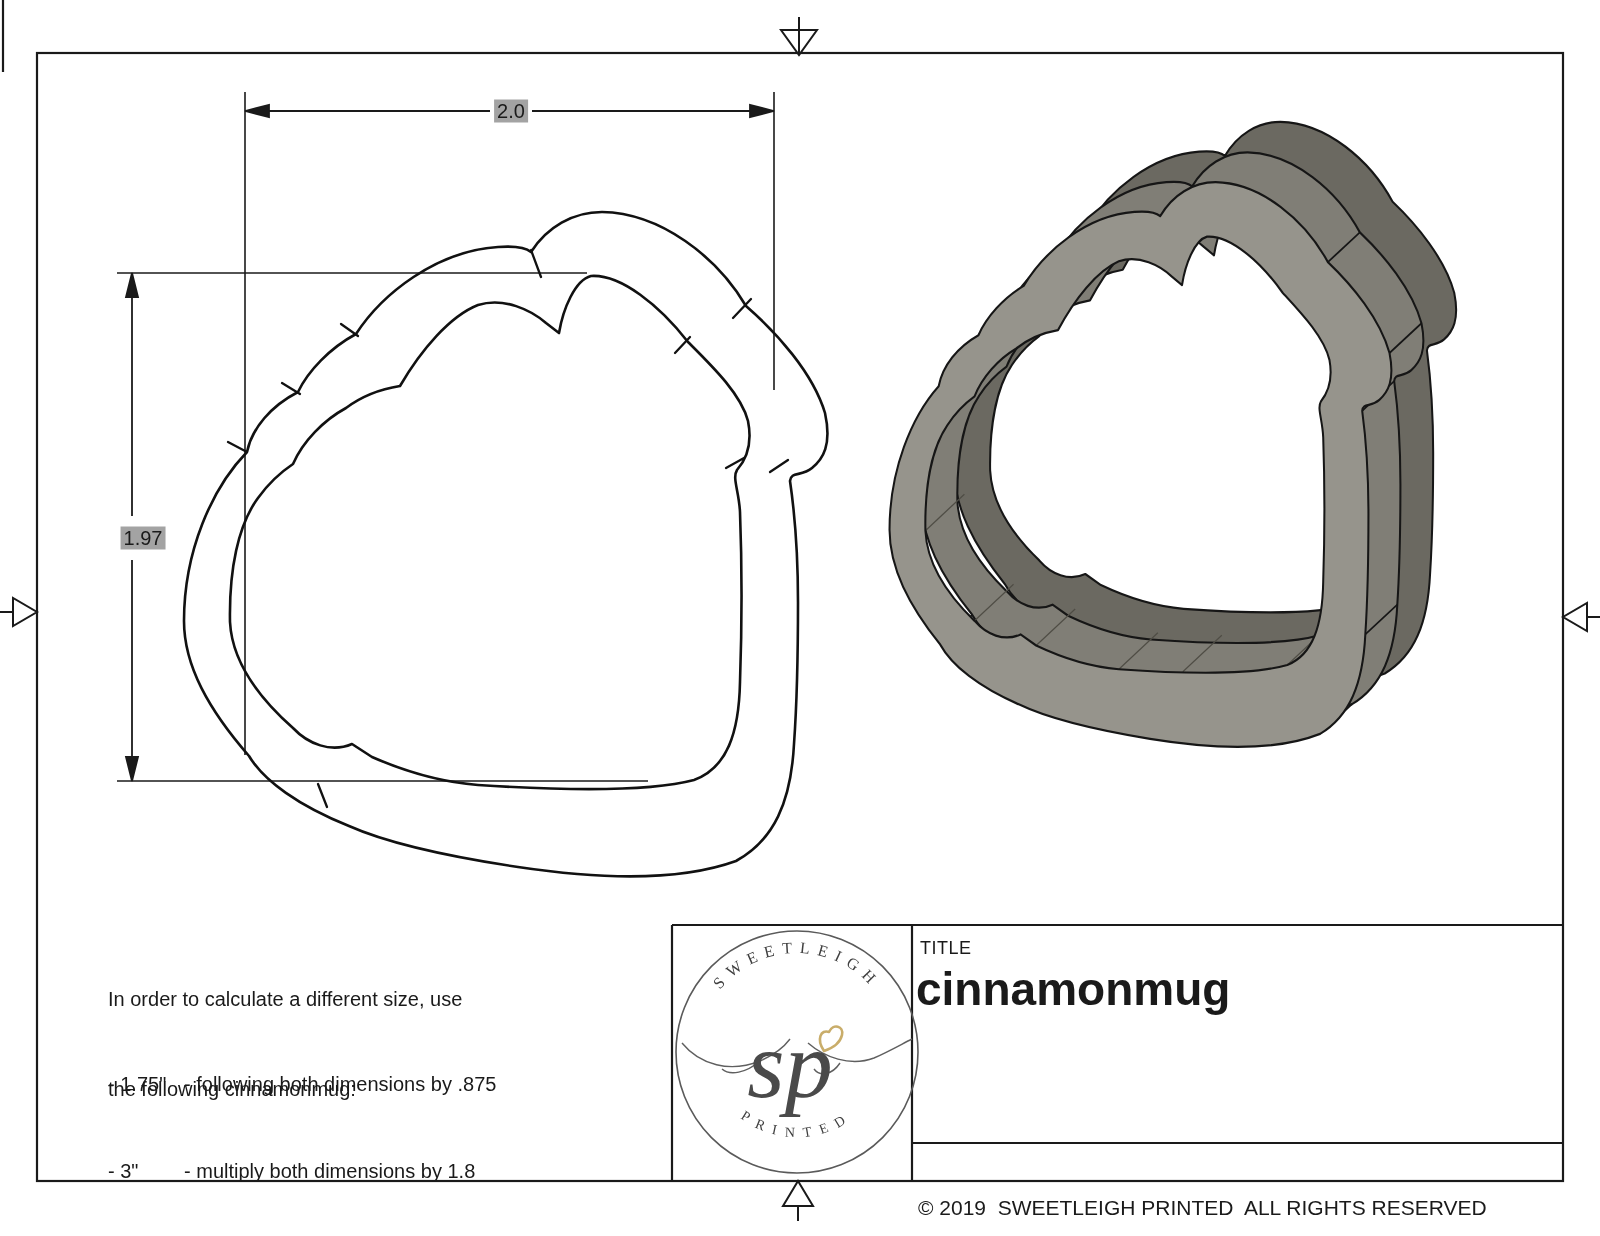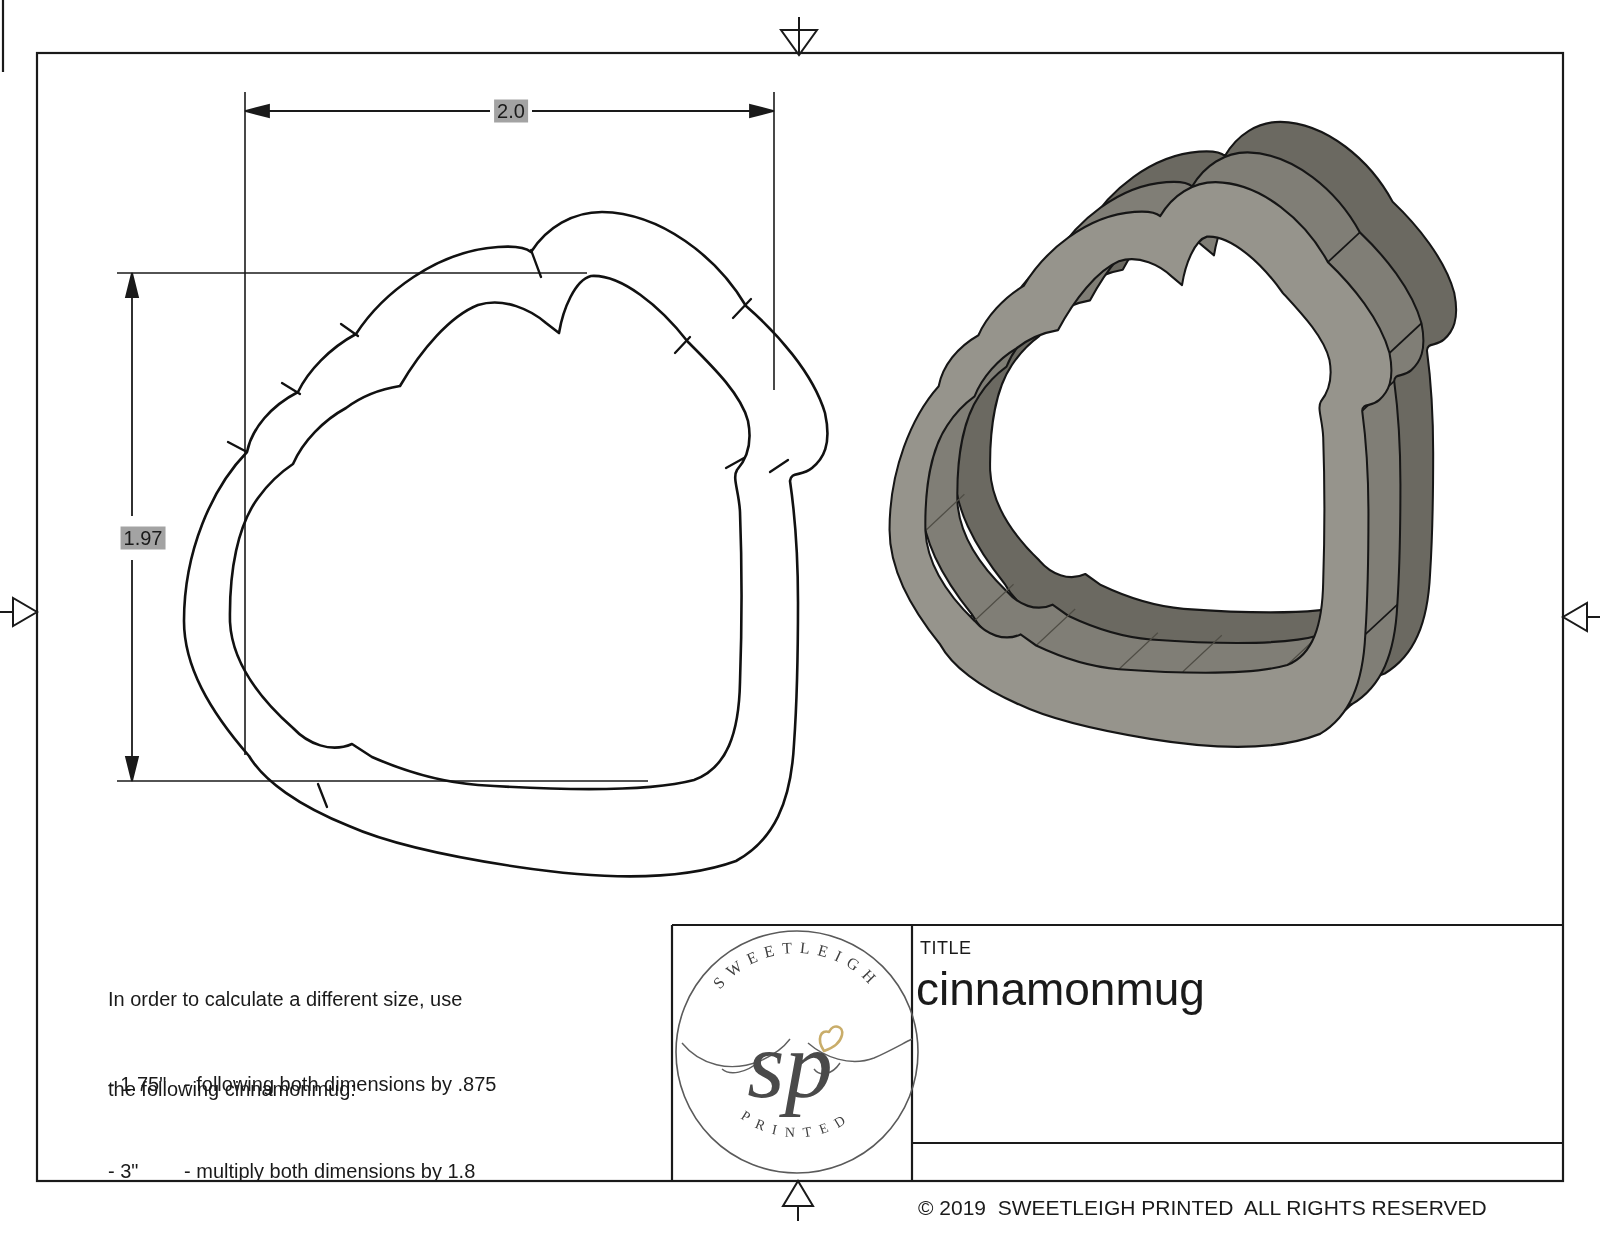--- a/index.html
+++ b/index.html
@@ -8,21 +8,21 @@
     font-family:"Liberation Sans",sans-serif;color:#1a1a1a;overflow:hidden;
   }
   svg{position:absolute;left:0;top:0;}
   .txt{position:absolute;white-space:pre;}
   .dim-label{font-size:20px;background:#a3a3a3;padding:0 3px;transform:translate(-50%,-50%);}
   #note{left:108px;top:924px;font-size:20px;line-height:30px;}
   #note-rows{position:absolute;left:108px;top:1012px;font-size:20px;line-height:29px;}
   .note-row{display:flex;}
   .note-size{display:inline-block;width:76px;}
   #title-label{left:920px;top:938px;font-size:18px;letter-spacing:.5px;}
-  #title-value{left:916px;top:962px;font-size:46px;}
+  #title-value{left:916px;top:962px;font-size:46px;font-weight:bold;}
   #copyright{left:918px;top:1149px;font-size:21px;margin-top:47px;}
   .cell-line{stroke:#1a1a1a;stroke-width:2.2;fill:none;}
 </style>
 </head>
 <body>
 
 <div id="sheet">
 
   <svg width="1600" height="1236" viewBox="0 0 1600 1236">
 

